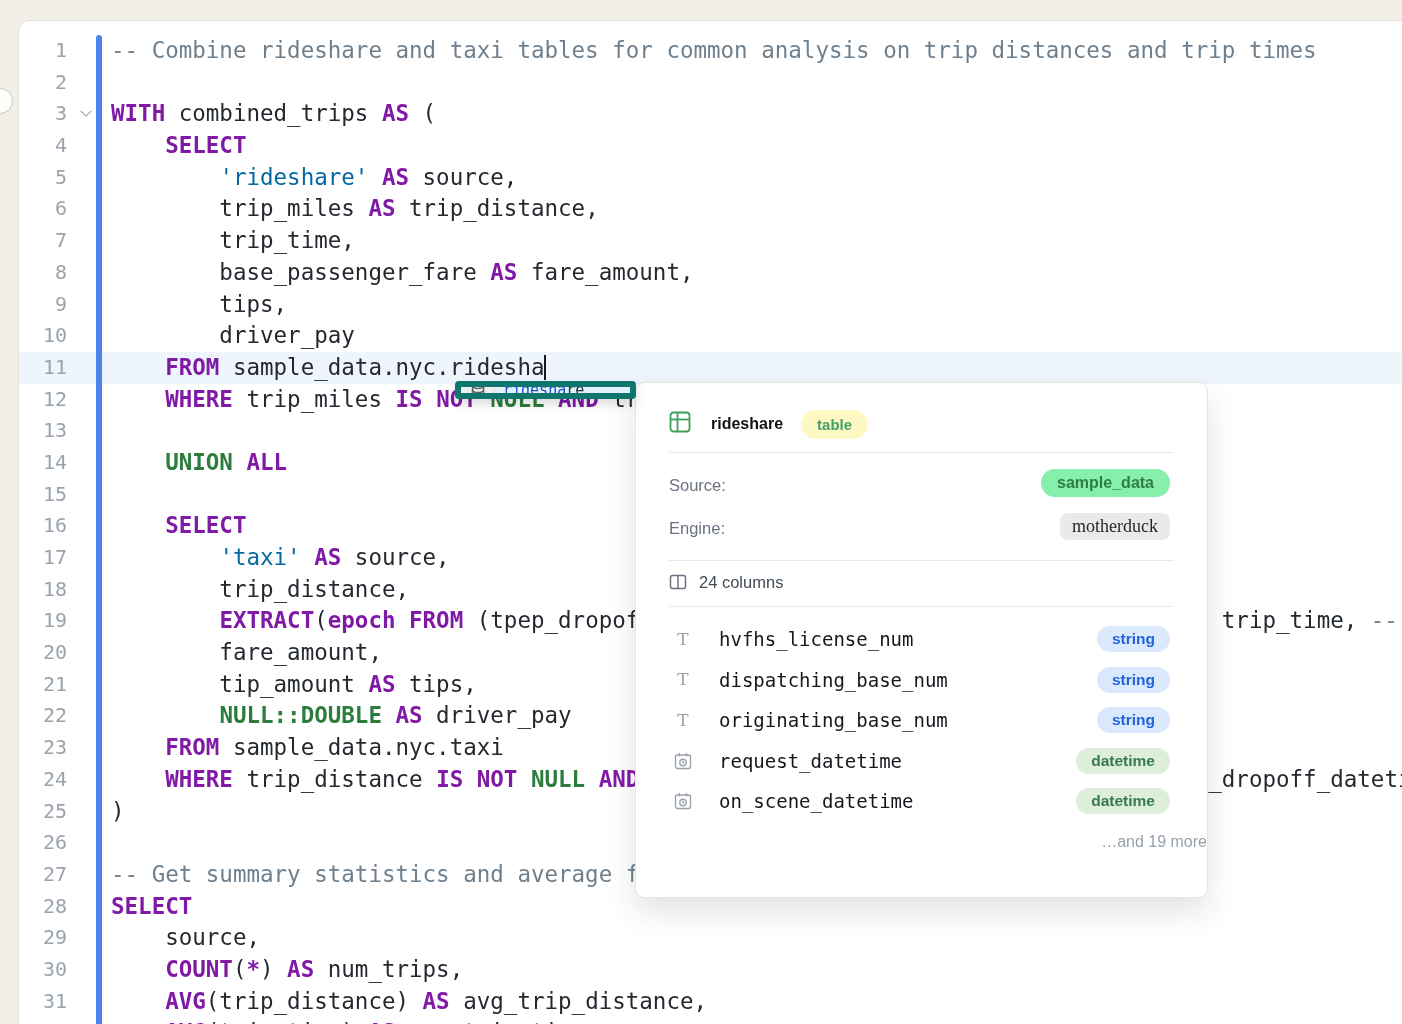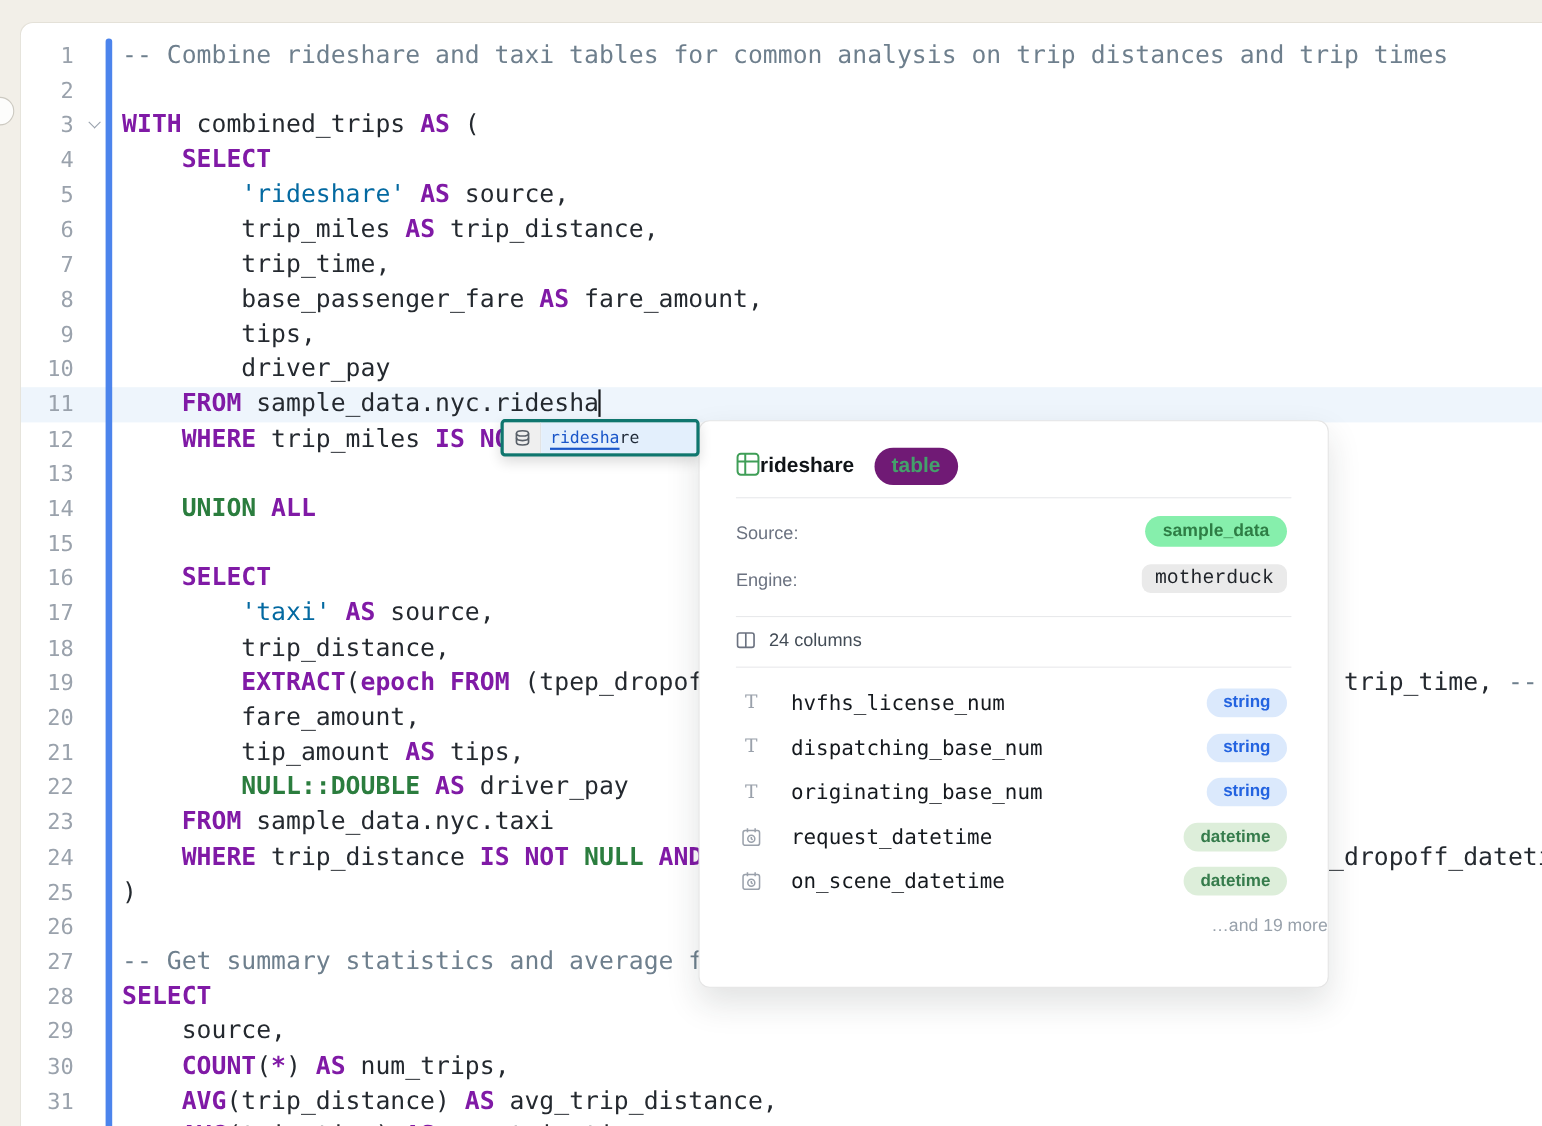--- a/index.html
+++ b/index.html
@@ -53,23 +53,23 @@
   .tk-str { color: #0369a1; }
   .tk-com { color: #6e7f8d; }
   .tk-id  { color: #24292f; }
   .cursor {
     display: inline-block; width: 2px; height: 25px; background: #16181b;
     vertical-align: -5px;
   }
 
   
   .autocomplete {
-    position: absolute; left: 455px; top: 381px; width: 181px; height: 34px;
+    position: absolute; left: 455px; top: 381px; width: 181px; height: 18px;
     display: flex; align-items: stretch; z-index: 30;
-    border: 3px solid #0f766e; border-radius: 4px; overflow: hidden;
+    border: 6px solid #0f766e; border-radius: 4px; overflow: hidden;
     background: #ffffff; box-shadow: 0 5px 12px rgba(0,0,0,.14);
   }
   .ac-icon-cell {
     width: 34px; background: #efefef; border-right: 1px solid #e2e2e2;
     display: flex; align-items: center; justify-content: center; flex: none;
   }
   .ac-item {
     flex: 1; background: #e3effc; display: flex; align-items: center;
     padding-left: 8px;
     font-family: "DejaVu Sans Mono", monospace; font-size: 15px;
@@ -83,33 +83,33 @@
   
   .popover {
     position: absolute; left: 635px; top: 382px; width: 573px; height: 516px;
     background: #ffffff; border: 1px solid #e5e5e5; border-radius: 10px;
     box-shadow: 0 14px 30px rgba(31,35,40,.13); z-index: 20;
   }
   .pop-header {
     position: absolute; left: 33px; top: 23px; height: 36px;
     display: flex; align-items: center;
   }
-  .pop-title { font-size: 19px; font-weight: bold; color: #101418; }
+  .pop-title { margin-left: 20px; font-size: 16px; font-weight: bold; color: #101418; }
   .pill {
     display: inline-flex; align-items: center; justify-content: center;
     border-radius: 999px; font-weight: bold;
   }
-  .pill-type { margin-left: 18px; background: #701a75; color: #44a06b; font-size: 19px; padding: 6px 16px; }
+  .pill-type { margin-left: 18px; background: #fef9c3; color: #44a06b; font-size: 15px; padding: 6px 16px; }
   .divider { position: absolute; left: 33px; right: 33px; height: 1px; background: #e8e9eb; }
   .kv-label { position: absolute; left: 33px; font-size: 16.5px; color: #6b7280; }
   .kv-value { position: absolute; right: 37px; }
   .pill-green { background: #86efac; color: #2e7d45; font-size: 16px; padding: 5px 16px; }
   .badge-mono {
     display: inline-block; background: #eaeaea; color: #1f2329; border-radius: 8px;
-    font-family: Liberation Mono, monospace; font-size: 18px; padding: 3px 12px;
+    font-family: Liberation Serif, serif; font-size: 18px; padding: 3px 12px;
   }
   .cols-row {
     position: absolute; left: 33px; top: 186px; height: 26px;
     display: flex; align-items: center; font-size: 16.5px; color: #434c56;
   }
   .cols-row svg { margin-right: 12px; }
   .col-row {
     position: absolute; left: 33px; right: 37px; height: 28px;
     display: flex; align-items: center;
   }

